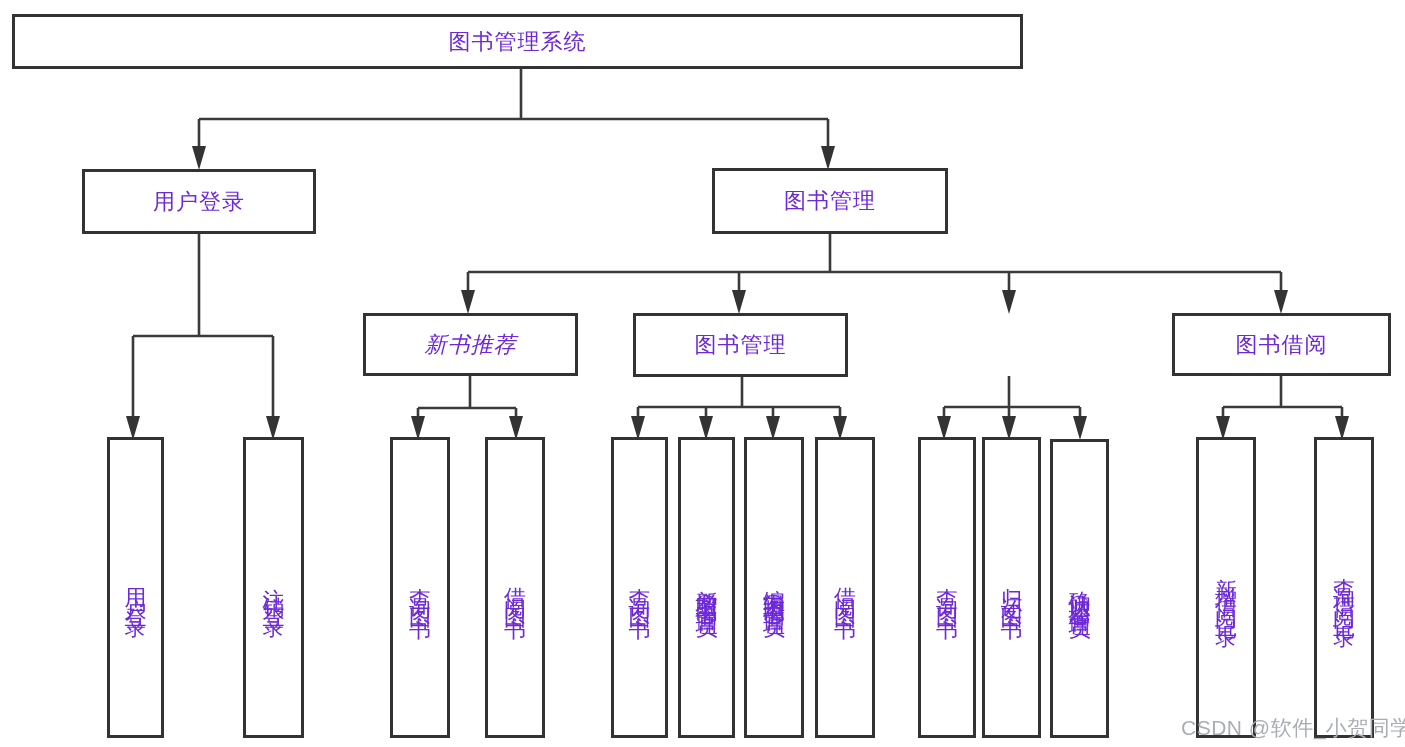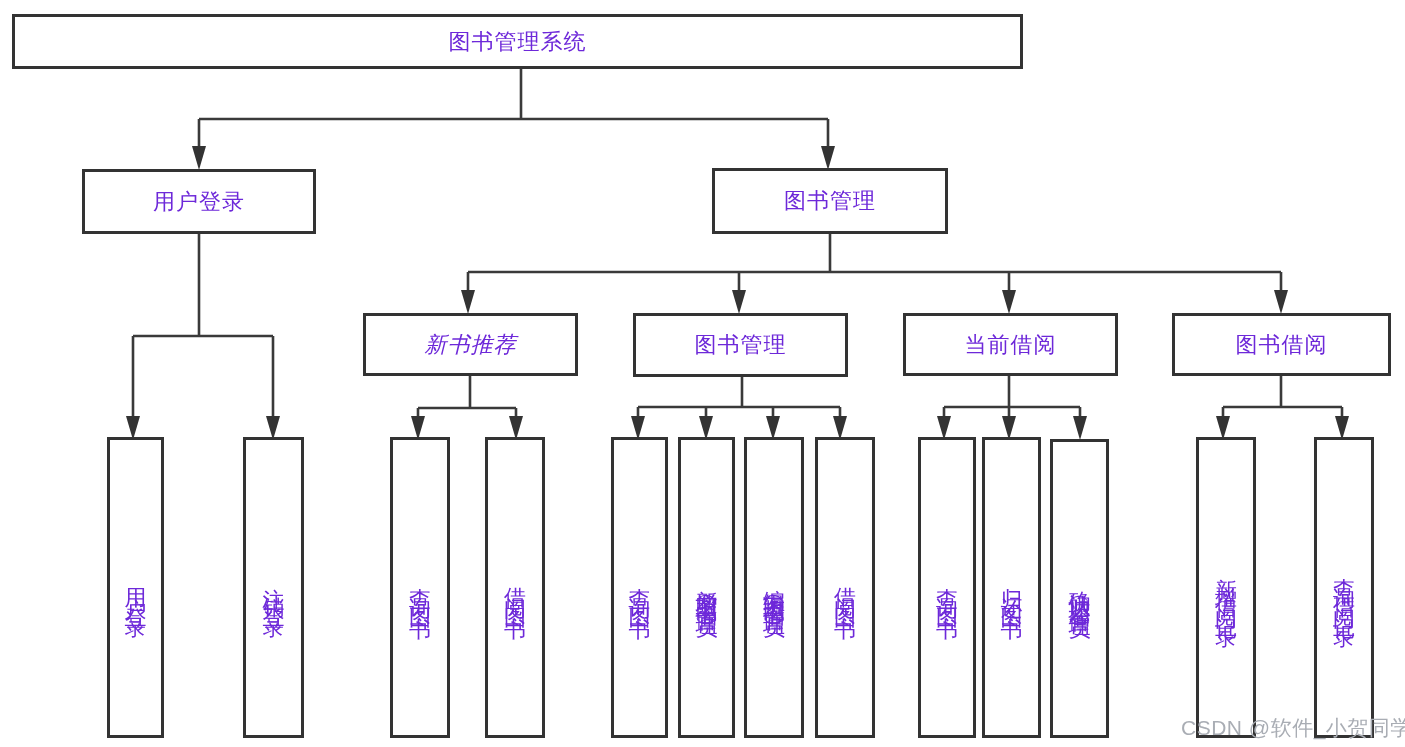--- a/index.html
+++ b/index.html
@@ -69,21 +69,20 @@
     </g>
   </svg>
 
   <div class="box" style="left:12px;top:14px;width:1011px;height:55px;">图书管理系统</div>
 
   <div class="box" style="left:82px;top:169px;width:234px;height:65px;">用户登录</div>
   <div class="box" style="left:712px;top:168px;width:236px;height:66px;">图书管理</div>
 
   <div class="box" style="left:363px;top:313px;width:215px;height:63px;font-style:italic;">新书推荐</div>
   <div class="box" style="left:633px;top:313px;width:215px;height:64px;">图书管理</div>
-  <div class="box" style="left:903px;top:313px;width:215px;height:63px;">当前借阅</div>
   <div class="box" style="left:1172px;top:313px;width:219px;height:63px;">图书借阅</div>
 
   <div class="box vbox" style="left:107px;top:437px;width:57px;height:301px;">用户登录</div>
   <div class="box vbox" style="left:243px;top:437px;width:61px;height:301px;">注销登录</div>
 
   <div class="box vbox" style="left:390px;top:437px;width:60px;height:301px;">查询图书</div>
   <div class="box vbox" style="left:485px;top:437px;width:60px;height:301px;">借阅图书</div>
 
   <div class="box vbox" style="left:611px;top:437px;width:57px;height:301px;">查询图书</div>
   <div class="box vbox long" style="left:678px;top:437px;width:57px;height:301px;">新增图书（管理员）</div>

